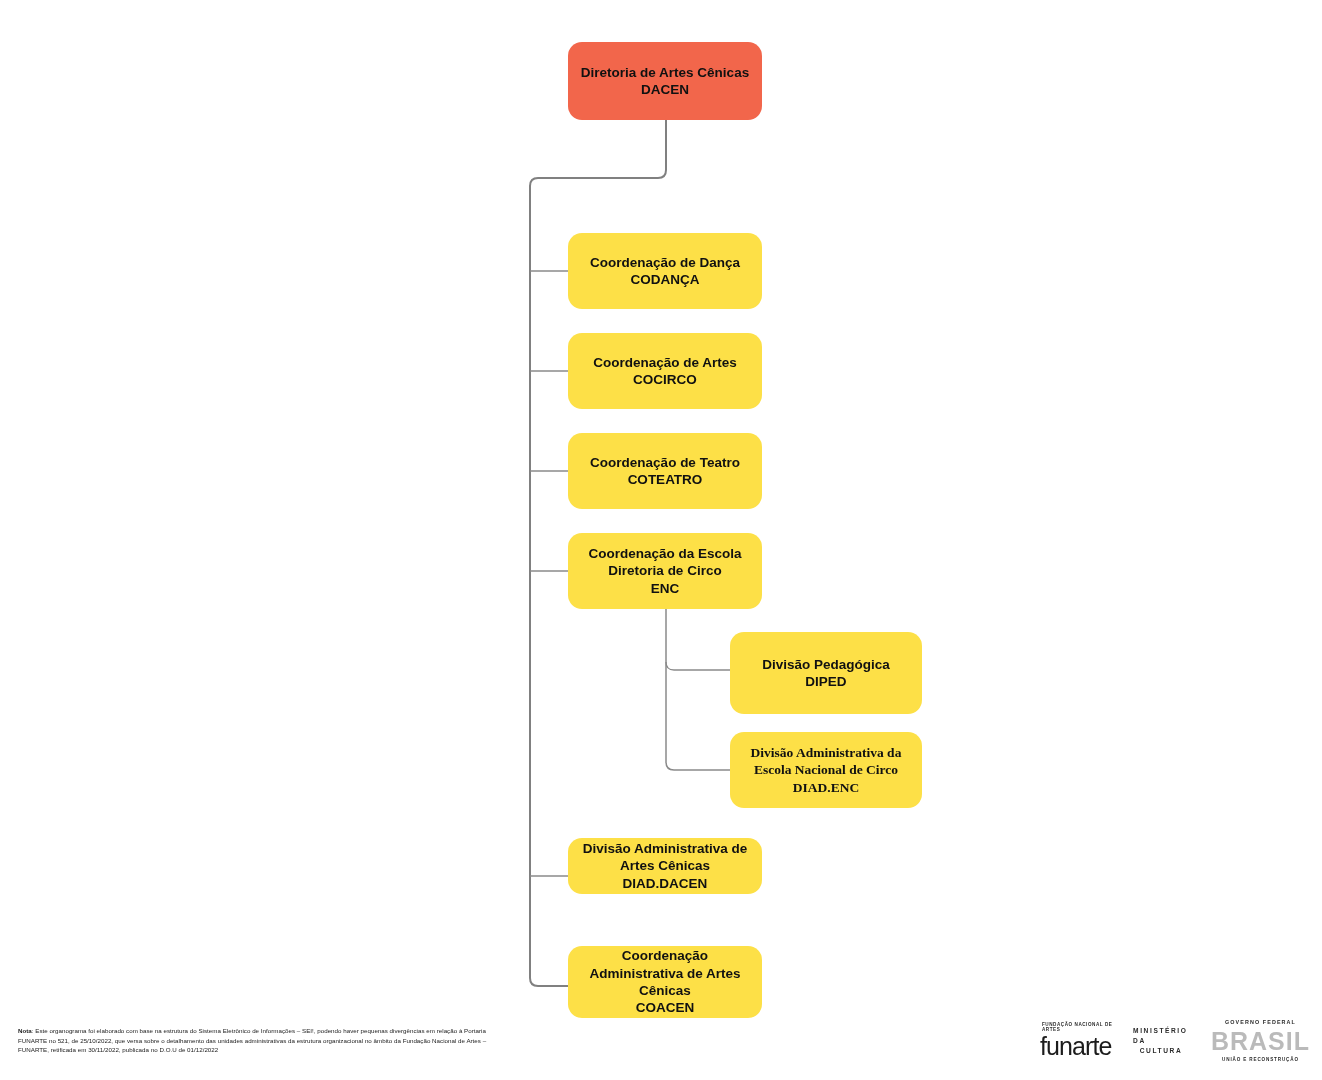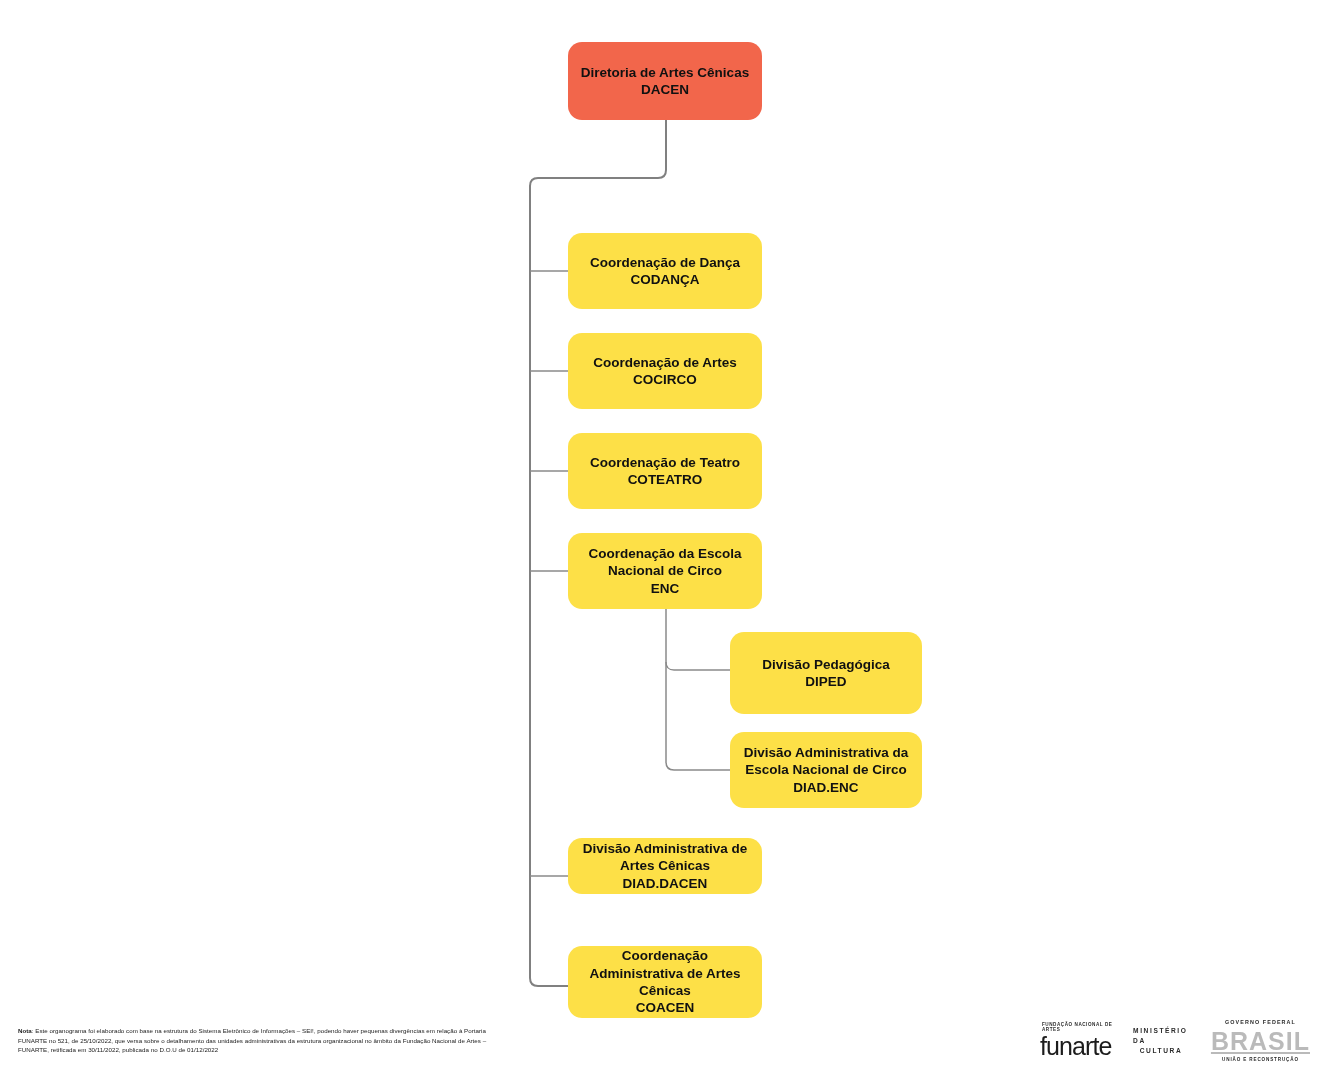--- a/index.html
+++ b/index.html
@@ -121,21 +121,20 @@
     letter-spacing: 1.1px;
     color: #2b2b2b;
   }
   .logo-gov .gov-brasil {
     font-size: 25px;
     font-weight: bold;
     letter-spacing: 1px;
     color: #2b2b2b;
     opacity: 0.32;
     margin: 1px 0;
-    text-decoration: underline;
   }
   .logo-gov .gov-bottom {
     font-size: 4.6px;
     font-weight: bold;
     letter-spacing: 0.85px;
     color: #2b2b2b;
   }
 </style>
 </head>
 <body>
@@ -162,27 +161,27 @@
 <div class="node-box node-child" style="left:568px; top:233px; width:194px; height:76px;">Coordenação de Dança
 CODANÇA</div>
 
 <div class="node-box node-child" style="left:568px; top:333px; width:194px; height:76px;">Coordenação de Artes
 COCIRCO</div>
 
 <div class="node-box node-child" style="left:568px; top:433px; width:194px; height:76px;">Coordenação de Teatro
 COTEATRO</div>
 
 <div class="node-box node-child" style="left:568px; top:533px; width:194px; height:76px;">Coordenação da Escola
-Nacional de Circo
+Diretoria de Circo
 ENC</div>
 
 <div class="node-box node-child" style="left:730px; top:632px; width:192px; height:82px;">Divisão Pedagógica
 DIPED</div>
 
-<div class="node-box node-child" style="left:730px; top:732px; width:192px; height:76px;">Divisão Administrativa da
+<div class="node-box node-child" style="left:730px; top:732px; width:192px; height:76px;font-family:Liberation Serif, serif;">Divisão Administrativa da
 Escola Nacional de Circo
 DIAD.ENC</div>
 
 <div class="node-box node-child" style="left:568px; top:838px; width:194px; height:56px;">Divisão Administrativa de
 Artes Cênicas
 DIAD.DACEN</div>
 
 <div class="node-box node-child" style="left:568px; top:946px; width:194px; height:72px;">Coordenação
 Administrativa de Artes
 Cênicas

